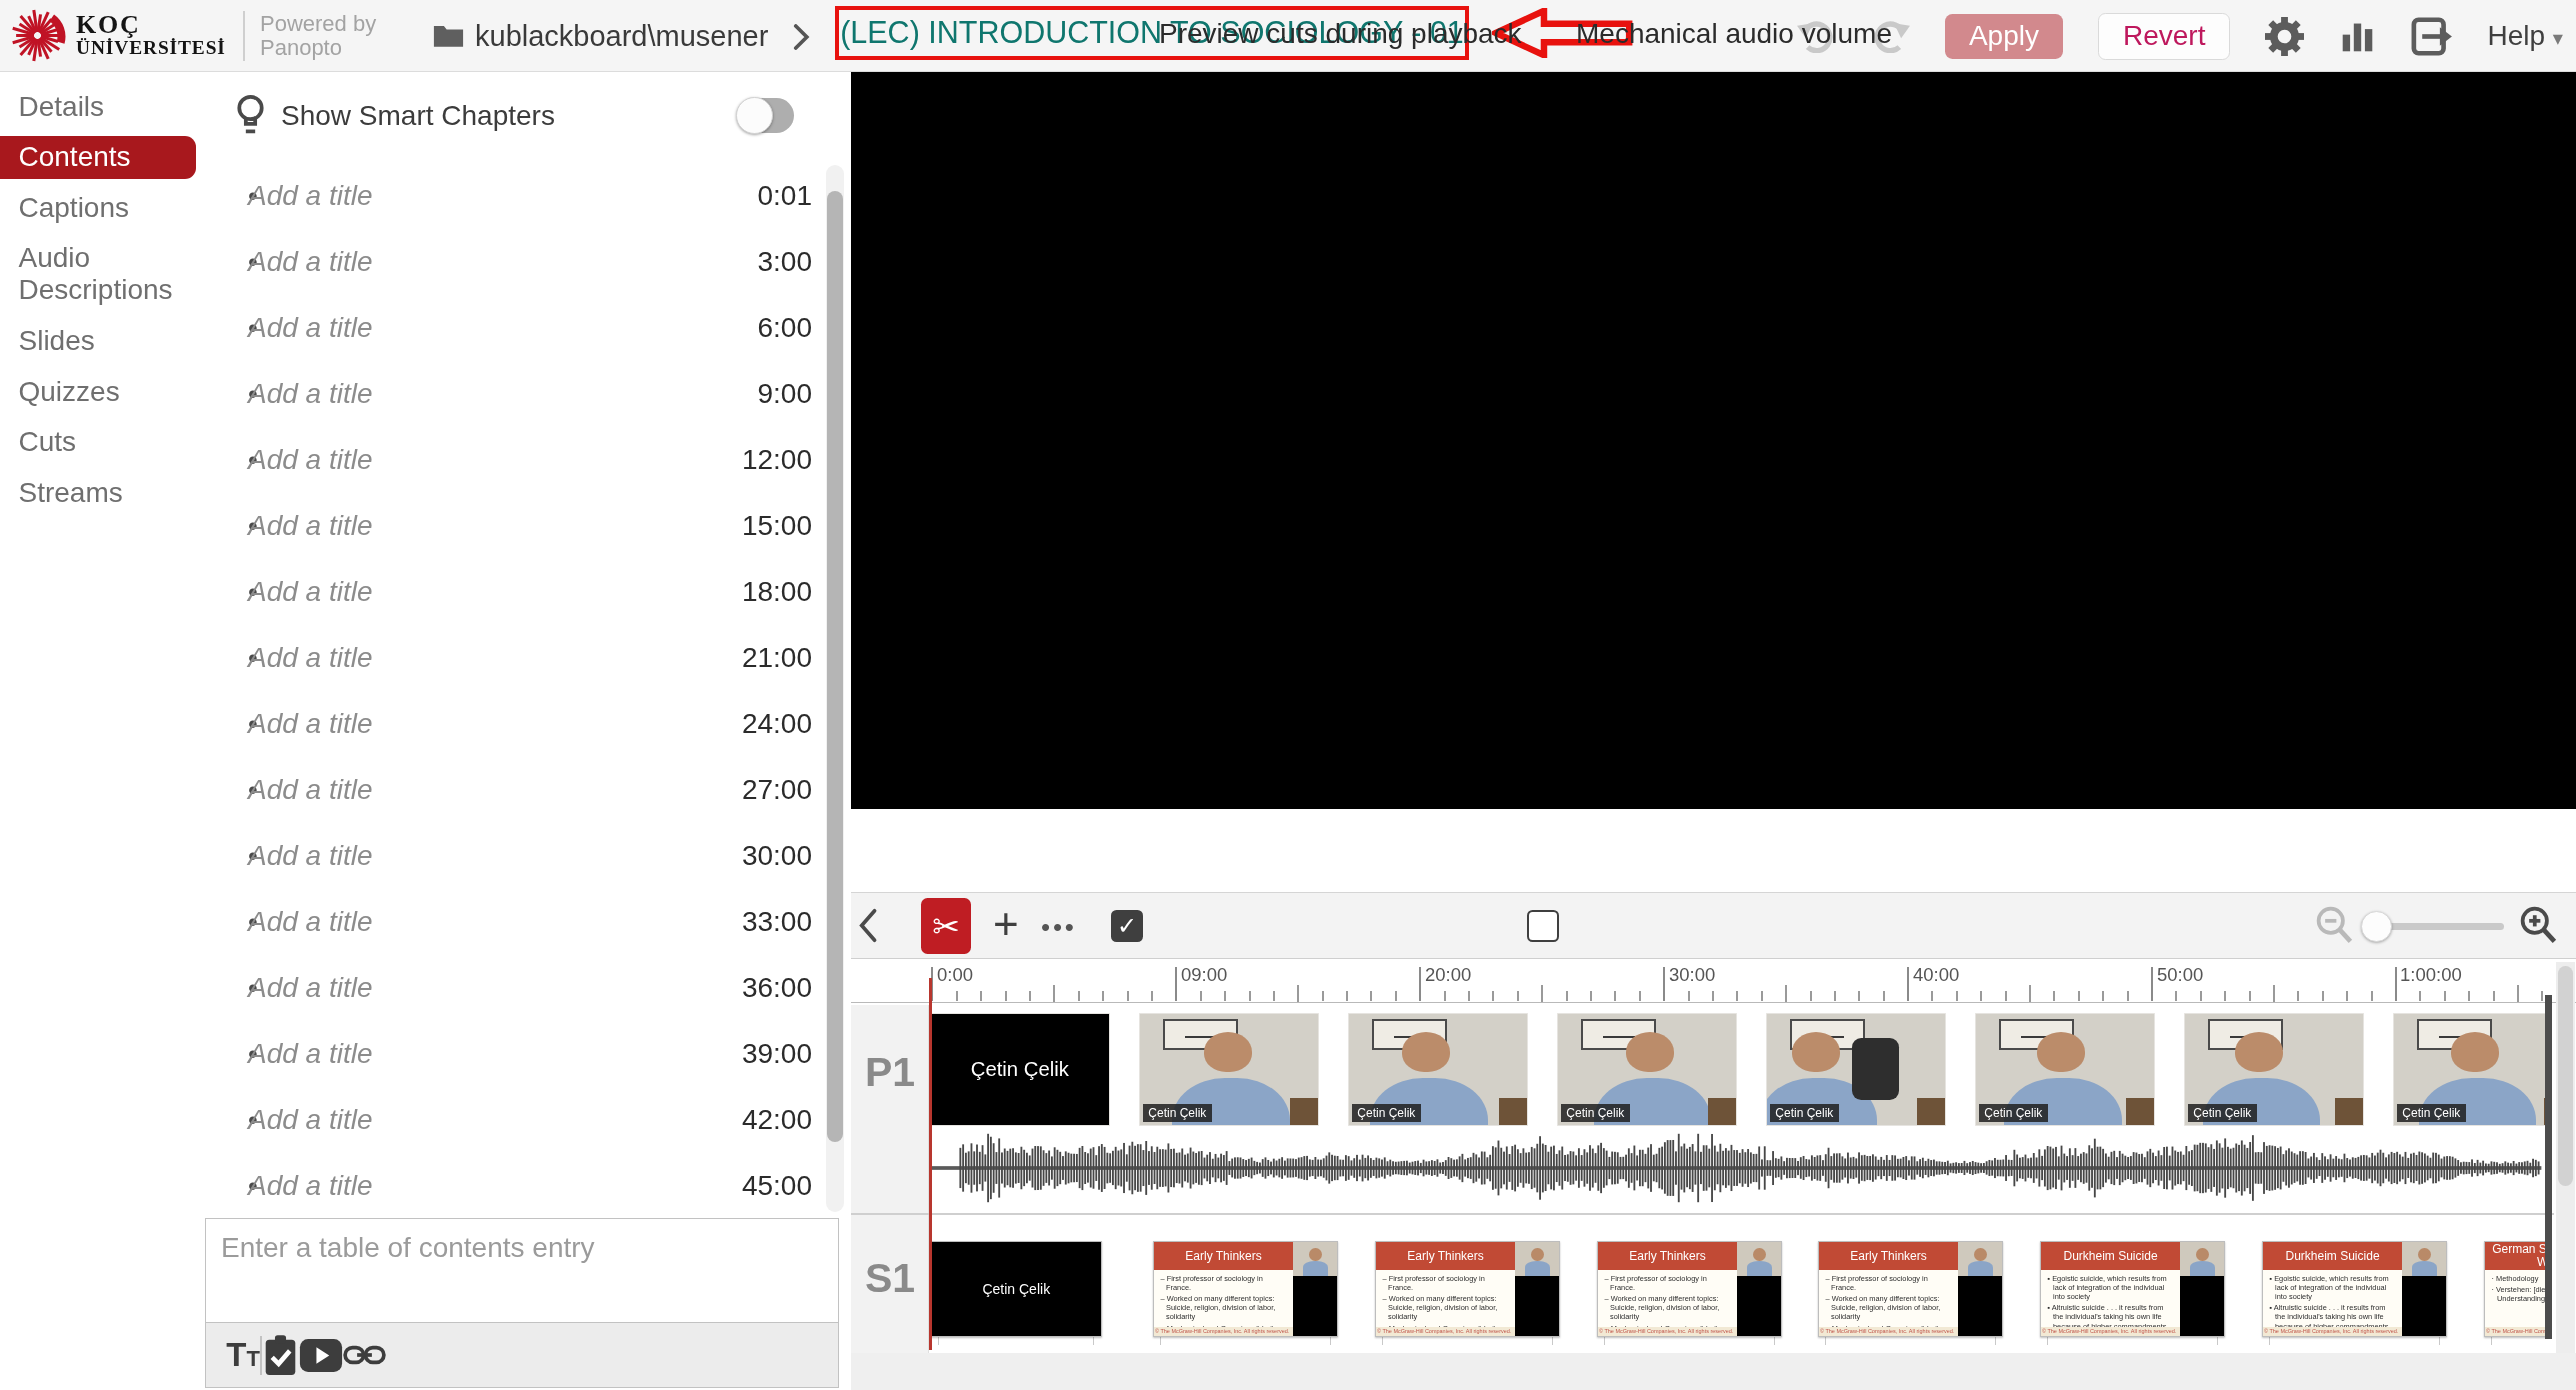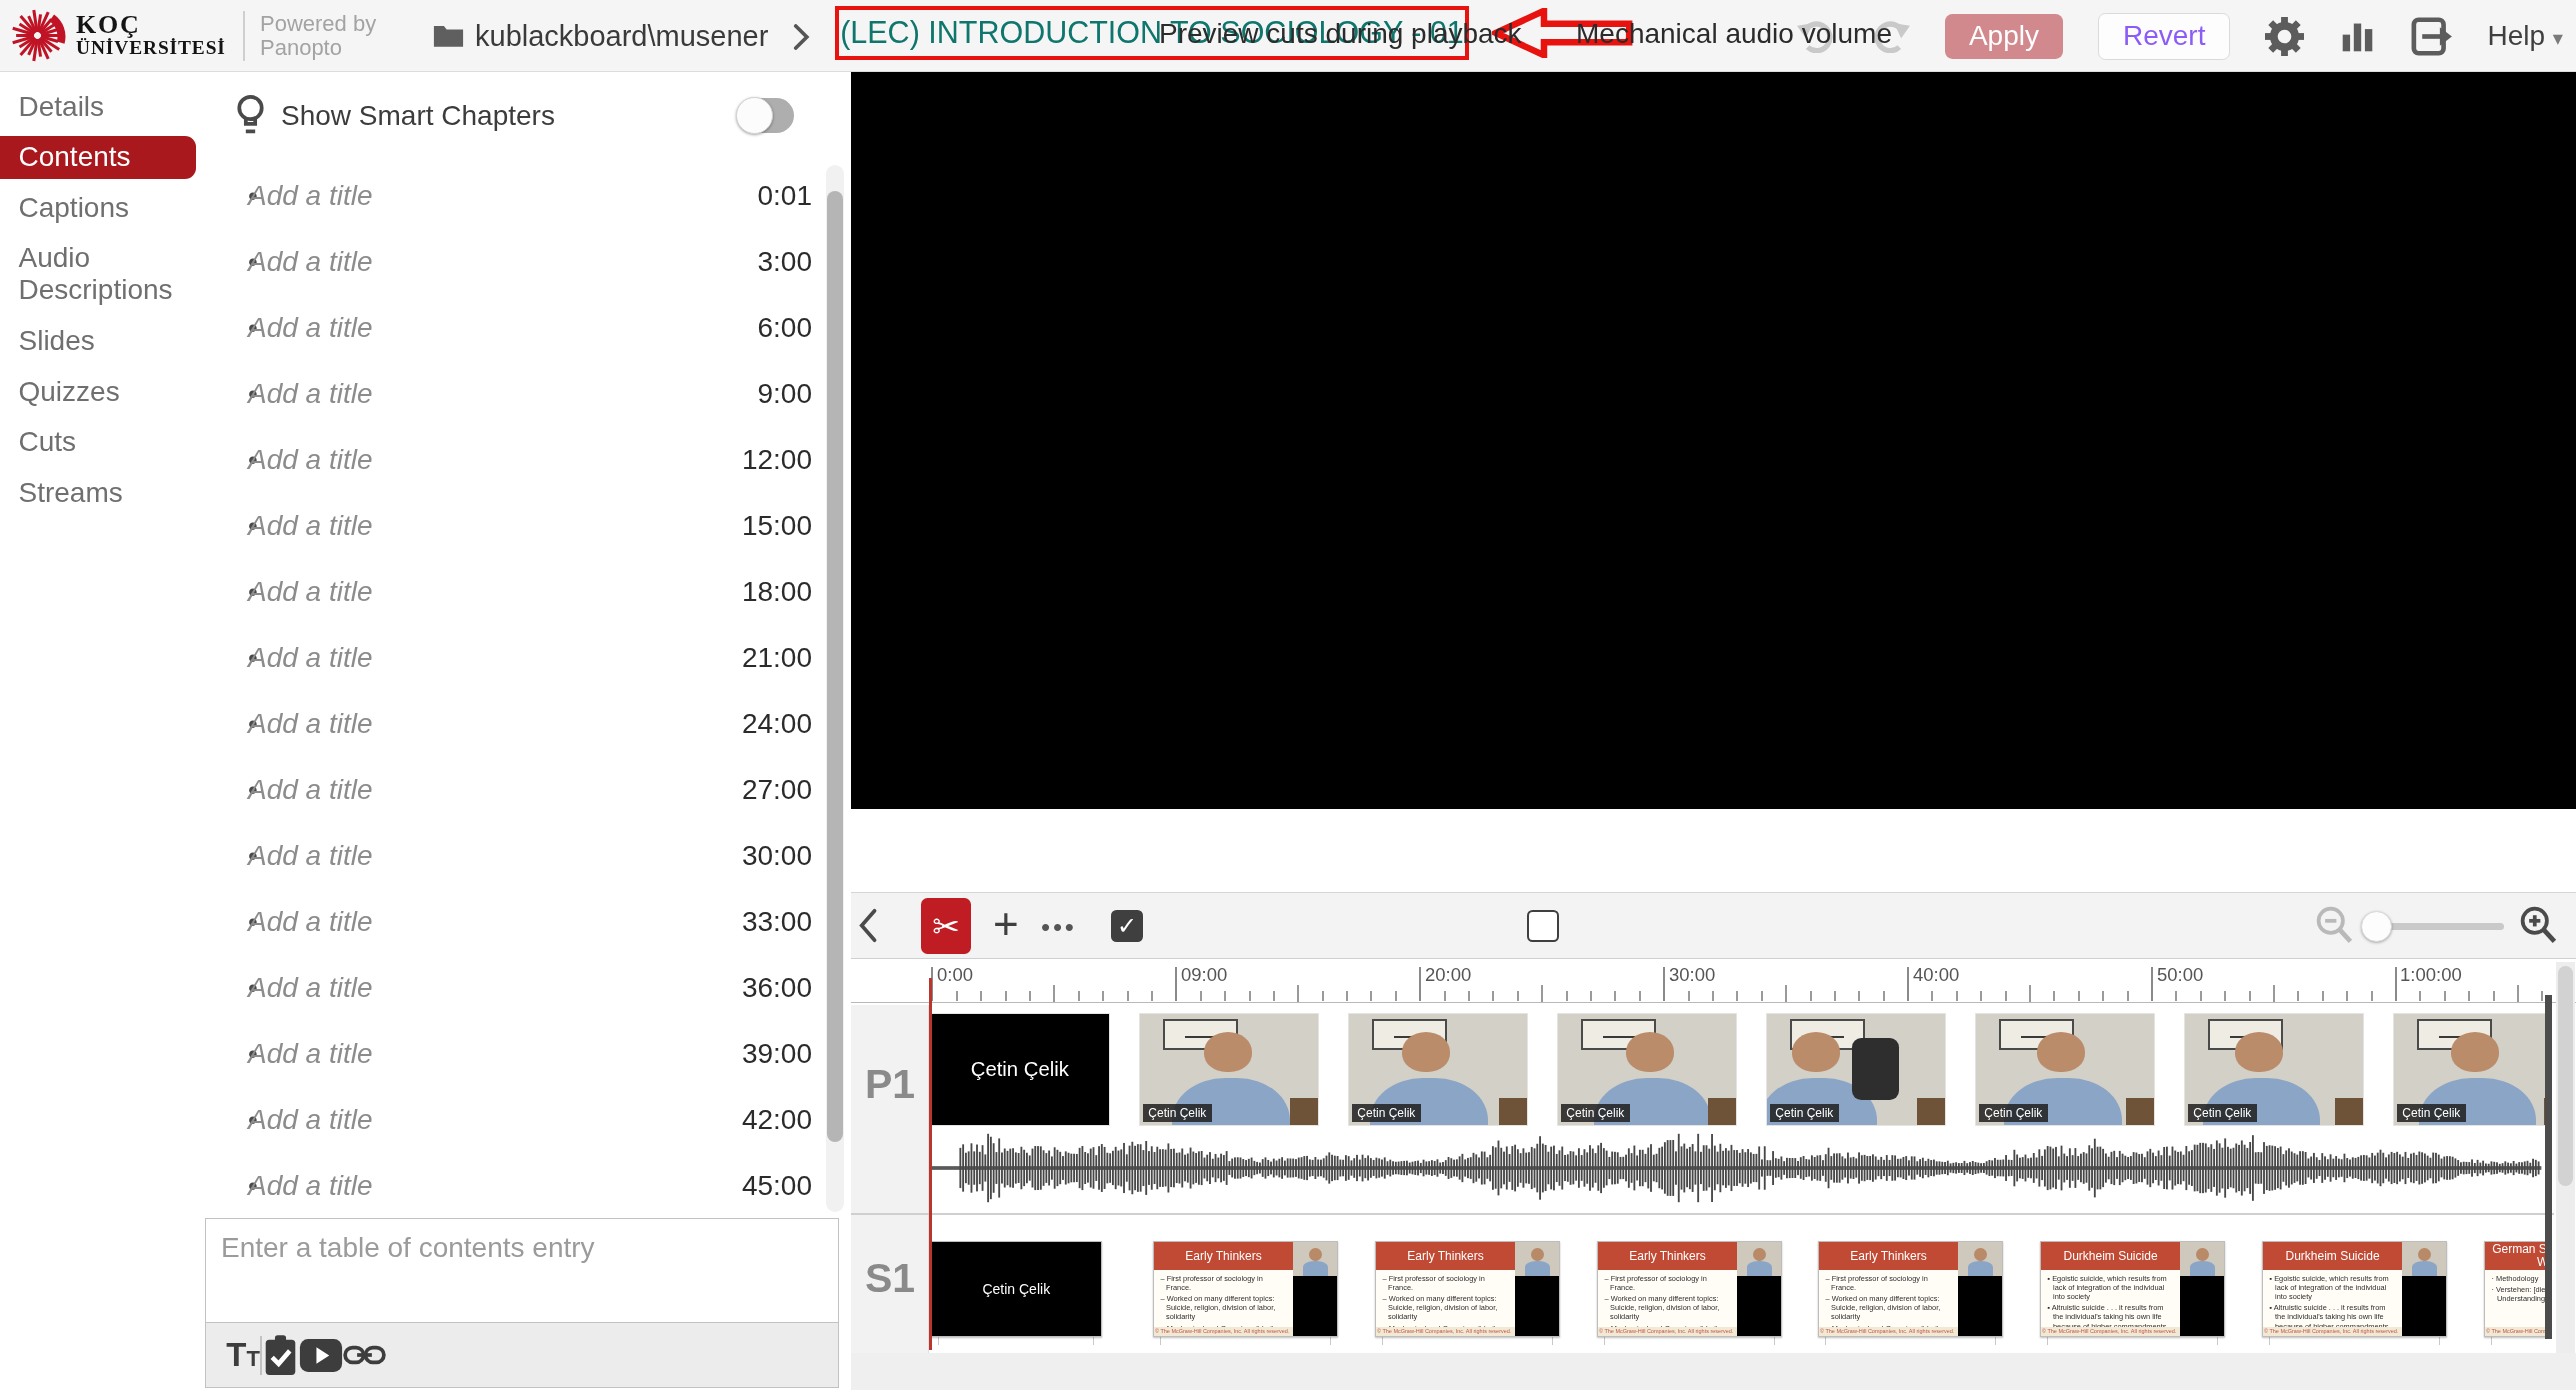--- a/index.html
+++ b/index.html
@@ -19,21 +19,21 @@
   .crumb-folder-icon{position:absolute;left:433px;top:22px;width:31px;height:26px;}
   .crumb-text{position:absolute;left:475px;top:0;height:72px;line-height:72px;font-size:29px;color:#3a3a3a;}
   .crumb-chev{position:absolute;left:793px;top:24px;width:16.6px;height:26px;}
   .title-annot-box{position:absolute;left:835px;top:5.5px;width:634px;height:54px;border:4.6px solid var(--annot);display:flex;align-items:center;justify-content:center;}
   .session-title{font-size:30.5px;color:#0f766e;white-space:nowrap;}
   .annot-arrow{position:absolute;left:1492px;top:8.3px;width:141px;height:50px;}
   .hdr-right{position:absolute;right:13px;top:0;height:72px;display:flex;align-items:center;gap:35px;}
   .icon-btn{display:flex;align-items:center;justify-content:center;cursor:pointer;}
   .btn{font-size:28px;border-radius:7.4px;padding:6.5px 24px;cursor:pointer;}
   .btn-apply{background:var(--apply);color:#fff;border:none;}
-  .btn-revert{background:#fdfdfd;color:#8b5cf6;border:1.8px solid #dadada;}
+  .btn-revert{background:#fdfdfd;color:#be185d;border:1.8px solid #dadada;}
   .help{font-size:28px;color:#3f3f3f;cursor:pointer;}
   .help .caret{color:#7a7a7a;font-size:20.3px;}
 
   
   .sidebar{position:absolute;left:0;top:85px;width:213px;}
   .side-item{font-size:28px;color:#6f6f6f;padding:5.5px 9.2px 5.5px 18.5px;margin-bottom:7.4px;cursor:pointer;line-height:1.15;}
   .side-item.active{background:var(--accent);color:#fff;border-radius:0 11px 11px 0;width:196px;}
 
   
   .bulb{position:absolute;left:233px;top:94px;width:35px;height:43px;}
@@ -466,21 +466,21 @@
       <div class="ruler-label" style="left: 1549px;">1:00:00</div>
       <div class="tick" style="left: 1568px; top: 31px; height: 10.2px;"></div>
       <div class="tick" style="left: 1593px; top: 31px; height: 10.2px;"></div>
       <div class="tick" style="left: 1617px; top: 31px; height: 10.2px;"></div>
       <div class="tick" style="left: 1642px; top: 31px; height: 10.2px;"></div>
       <div class="tick" style="left: 1666px; top: 25px; height: 16.6px;"></div>
       <div class="tick" style="left: 1690px; top: 31px; height: 10.2px;"></div>
     </div>
   <div class="tracks-bg"></div>
   <div class="track-labels" id="trackLabels">
-      <div class="track-label" style="top: 56px;">P1</div>
+      <div class="track-label" style="top: 44px;">P1</div>
       <div class="track-label" style="top: 250px;">S1</div>
     </div>
   <div class="p1-clip" id="p1Clip">
       <div class="cam black" style="left: 2.8px; width: 178px;">
         <div class="namecard">Çetin Çelik</div>
       </div>
       <div class="cam" style="left: 212px; width: 178px;">
         <div class="frame"></div>
         <div class="boat"></div>
         <div class="head" style="left: 36%;"></div>

